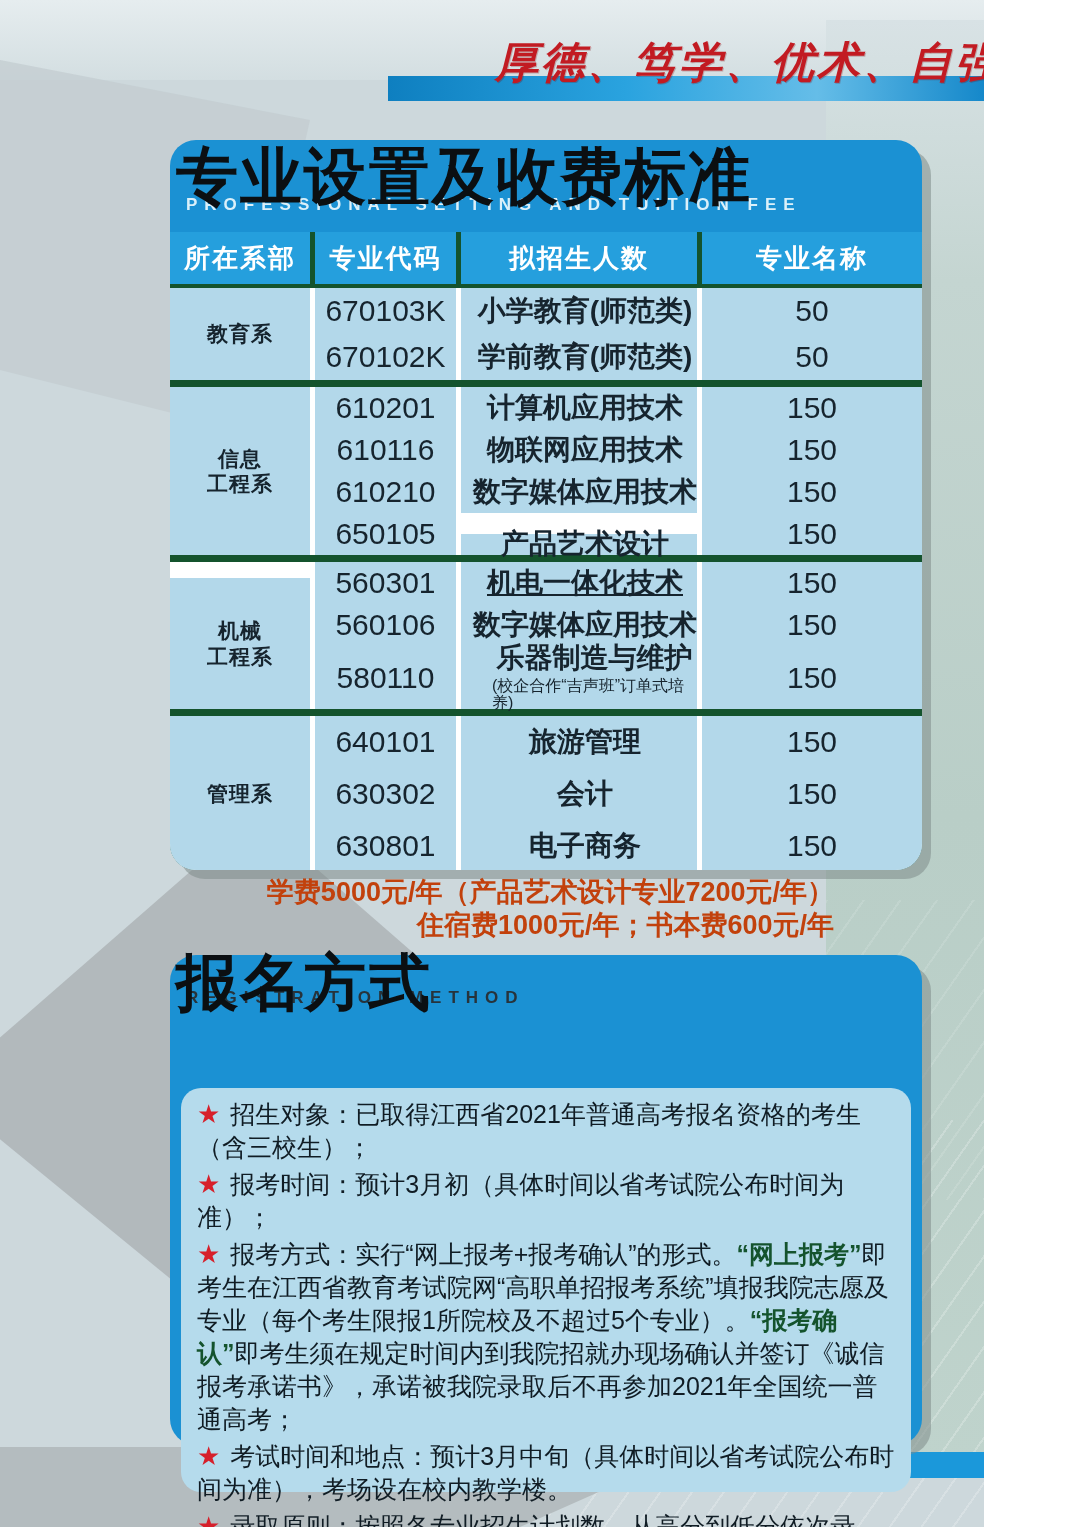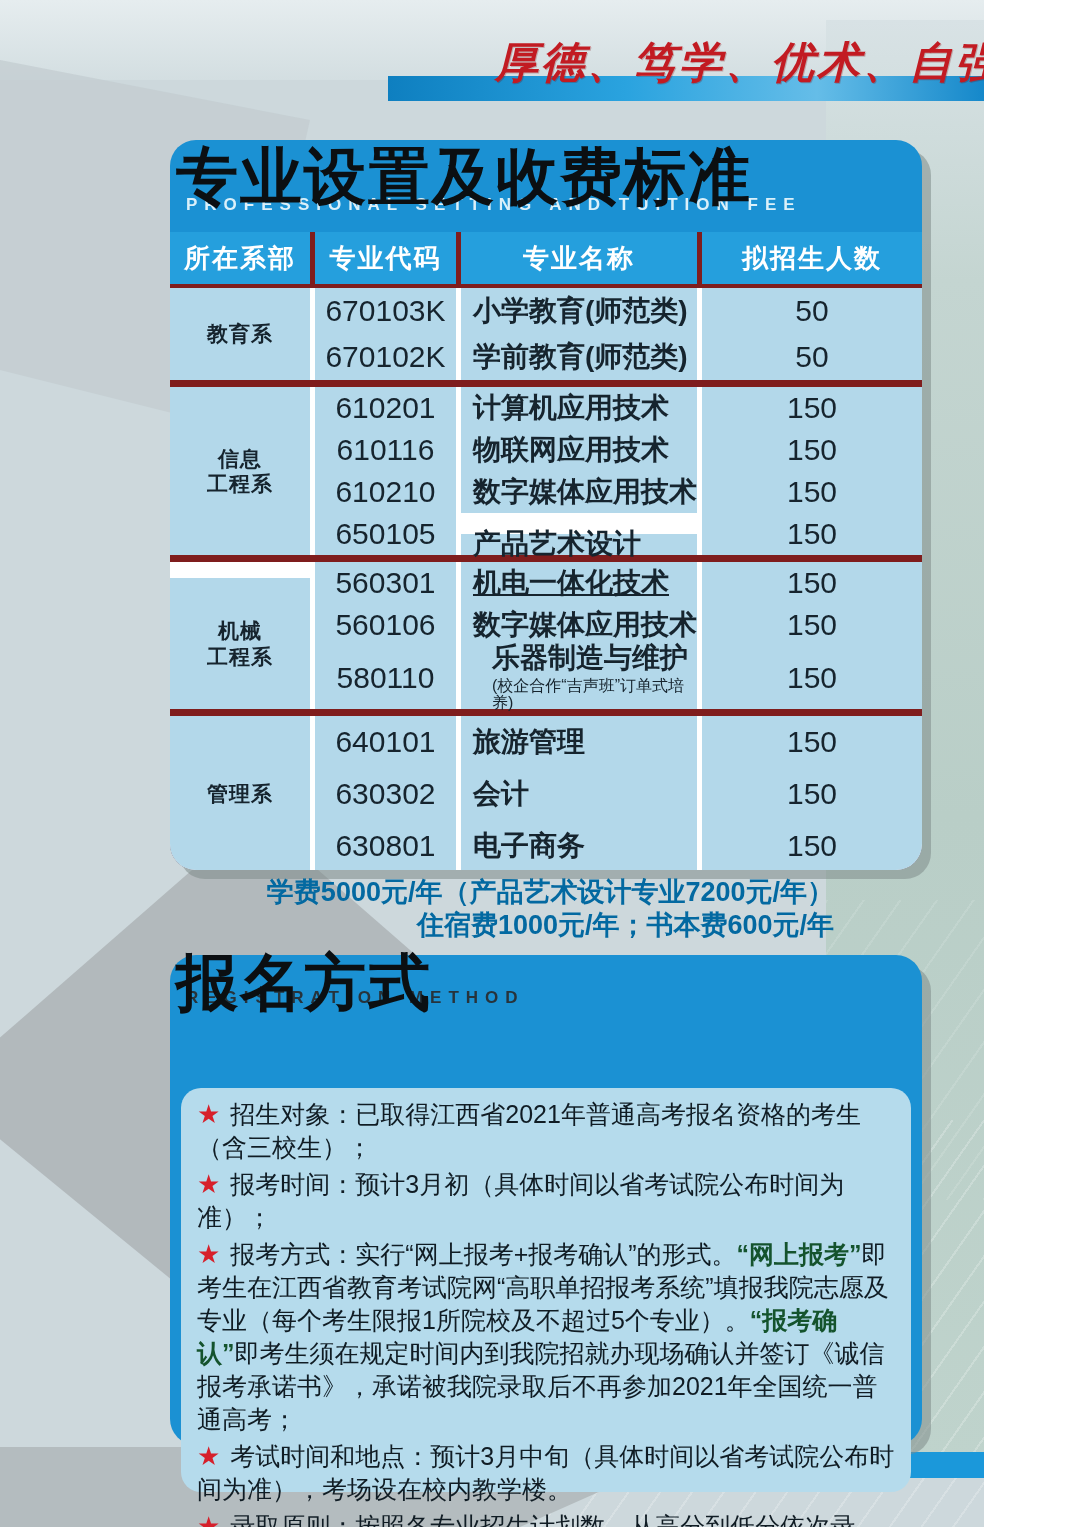--- a/index.html
+++ b/index.html
@@ -34,37 +34,37 @@
   
   .sec-title{position:absolute;left:176px;color:#0b0f12;font-size:62px;line-height:1;
         font-weight:900;font-family:"DejaVu Serif","Liberation Serif",serif;letter-spacing:2px;z-index:5;}
   .sec-sub{color:rgba(236,248,253,.92);font-size:17px;font-weight:bold;letter-spacing:7px;}
 
   
   .panel1{position:absolute;left:170px;top:140px;width:752px;height:730px;z-index:3;
         background:#1b91d3;border-radius:26px;overflow:hidden;
         box-shadow:9px 9px 0 rgba(128,141,139,.55);}
   .panel1 .sec-sub{margin:55px 0 0 16px;}
-  .tbl{background:#7f1d1d;margin-top:17px;}
+  .tbl{background:#14532d;margin-top:17px;}
   .tbl-head{display:grid;grid-template-columns:140px 141px 236px 1fr;column-gap:5px;height:52px;}
   .hcell{background:#259fdd;color:#fff;font-weight:bold;font-size:26px;letter-spacing:2px;
         display:flex;align-items:center;justify-content:center;}
   .tbl-body .tbl-group{display:grid;grid-template-columns:140px 141px 236px 1fr;
         column-gap:5px;background:#fff;margin-top:7px;}
   .tbl-body .tbl-group:first-child{margin-top:4px;}
   .cell{background:#b3d8ea;color:#16242e;display:flex;align-items:center;justify-content:center;}
   .dept{font-weight:bold;font-size:21px;flex-direction:column;line-height:1.2;letter-spacing:1px;}
   .codec{font-size:30px;}
-  .namec{flex-direction:column;align-items:flex-start;justify-content:center;
+  .namec{flex-direction:column;align-items:center;justify-content:center;
         padding-left:12px;font-size:28px;font-weight:bold;line-height:1.1;}
   .namec .note{font-size:16px;font-weight:normal;margin-top:3px;}
   .countc{font-size:30px;}
 
   .fees{position:absolute;right:150px;top:876px;text-align:right;z-index:4;
-        color:#0369a1;font-size:27px;font-weight:bold;line-height:33px;}
+        color:#c2410c;font-size:27px;font-weight:bold;line-height:33px;}
 
   
   .title2{top:910px;}
   .panel2{position:absolute;left:170px;top:955px;width:752px;height:490px;z-index:3;
         background:#1b91d3;border-radius:26px;
         box-shadow:9px 10px 0 rgba(128,141,139,.55);}
   .sub2{position:absolute;left:186px;top:988px;z-index:4;color:#27333b;
         font-size:17px;font-weight:bold;letter-spacing:7px;}
   .bullets{position:absolute;left:181px;top:1088px;width:730px;height:404px;z-index:4;
         background:#b5dbec;border-radius:20px;box-sizing:border-box;
@@ -98,22 +98,22 @@
   <div class="motto">厚德、笃学、优术、自强</div>
 
   <h1 class="sec-title" style="top:104px">专业设置及收费标准</h1>
 
   <div class="panel1">
     <div class="sec-sub">PROFESSIONAL SETTING AND TUITION FEE</div>
     <div class="tbl">
       <div class="tbl-head">
         <div class="hcell">所在系部</div>
         <div class="hcell">专业代码</div>
+        <div class="hcell">拟招生人数</div>
         <div class="hcell">专业名称</div>
-        <div class="hcell">拟招生人数</div>
       </div>
       <div class="tbl-body">
           <div class="tbl-group" style="grid-template-rows: 46px 46px;">
             <div class="cell dept" style="grid-area: 1 / 1 / span 2;">
               <div>教育系</div>
             </div>
             <div class="cell codec" style="grid-area: 1 / 2;">670103K</div>
             <div class="cell namec" style="grid-area: 1 / 3;">
               <div>小学教育(师范类)</div>
             </div>

